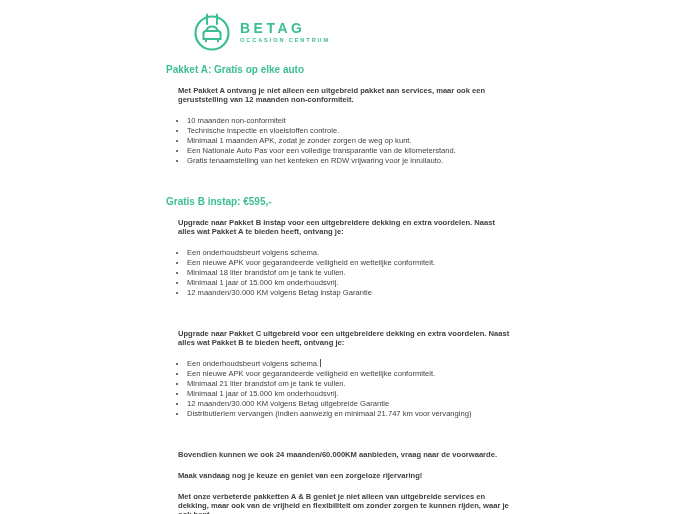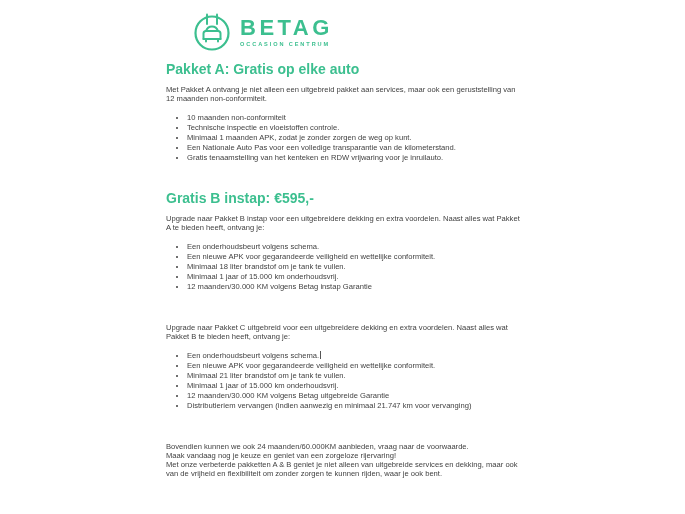--- a/index.html
+++ b/index.html
@@ -11,27 +11,27 @@
   body{
     width:685px;height:514px;overflow:hidden;background:#ffffff;
     font-family:"Liberation Sans",sans-serif;color:var(--text);
   }
   .page{padding:12px 0 0 166px;}
   .content{width:356px;font-size:7.6px;line-height:9px;}
 
   
   .logo-row{display:flex;align-items:center;gap:8px;margin-left:26px;margin-bottom:13px;}
   .logo-icon svg{display:block;}
-  .brand{font-size:22px;font-weight:bold;color:var(--green);letter-spacing:3.5px;line-height:1;}
+  .brand{font-size:14px;font-weight:bold;color:var(--green);letter-spacing:3.5px;line-height:1;}
   .brand-sub{font-size:5.6px;font-weight:bold;color:var(--green);letter-spacing:1.9px;margin-top:2px;}
 
   
   section{margin-bottom:32px;}
-  .heading{color:var(--green);font-size:14px;font-weight:bold;margin:0 0 11px 0;line-height:9px;}
-  p{margin:0;}
+  .heading{color:var(--green);font-size:10px;font-weight:bold;margin:0 0 11px 0;line-height:9px;}
+  p{margin:12px;font-weight:bold;}
   ul{margin:10px 0 0 0;padding-left:21px;list-style:disc;}
   li{margin:0 0 1px 0;line-height:9px;}
 
   .caret{display:inline-block;width:1px;height:8px;background:#555;margin-left:1px;vertical-align:-1px;}
 
   .closing{margin-top:2px;}
 </style>
 </head>
 <body>
 

